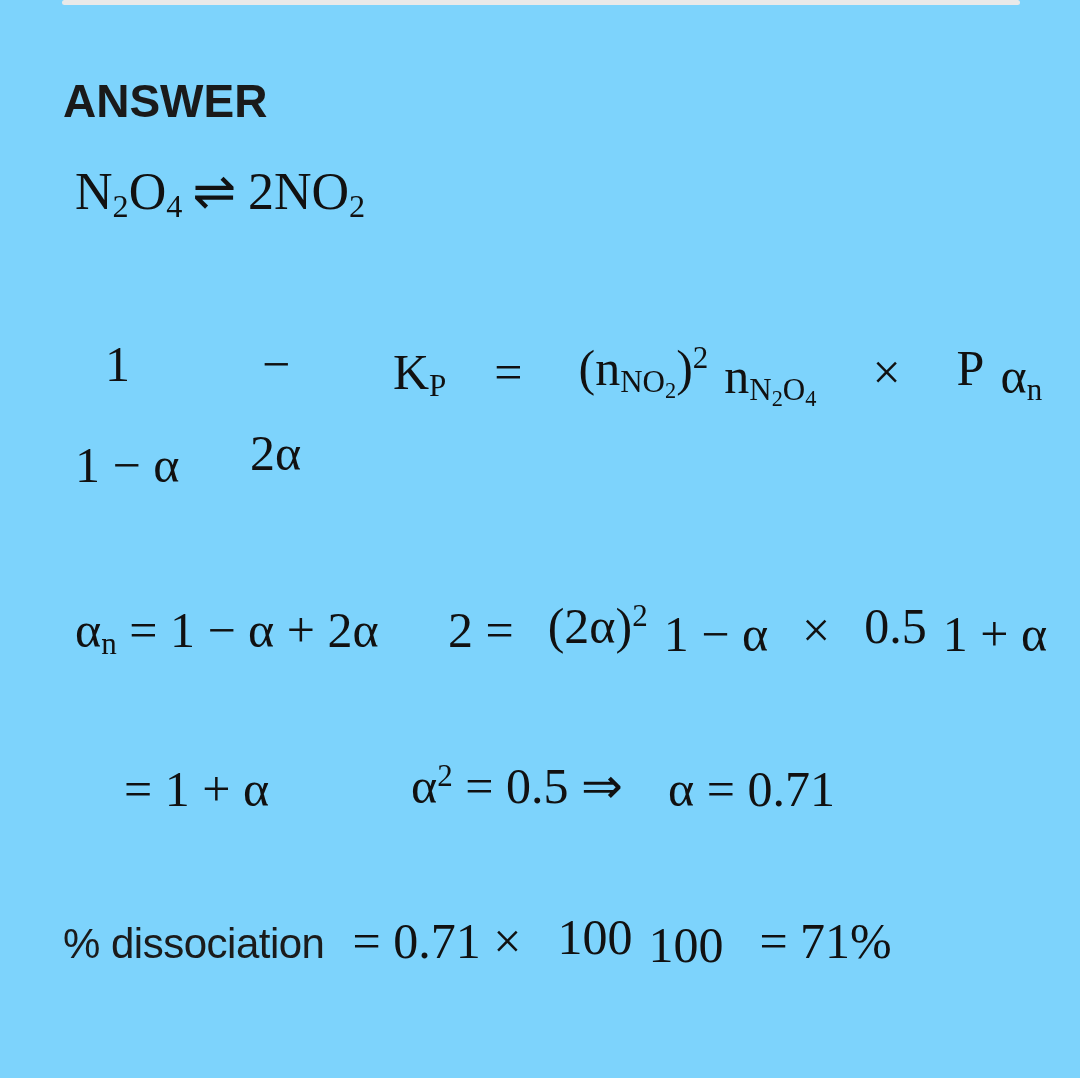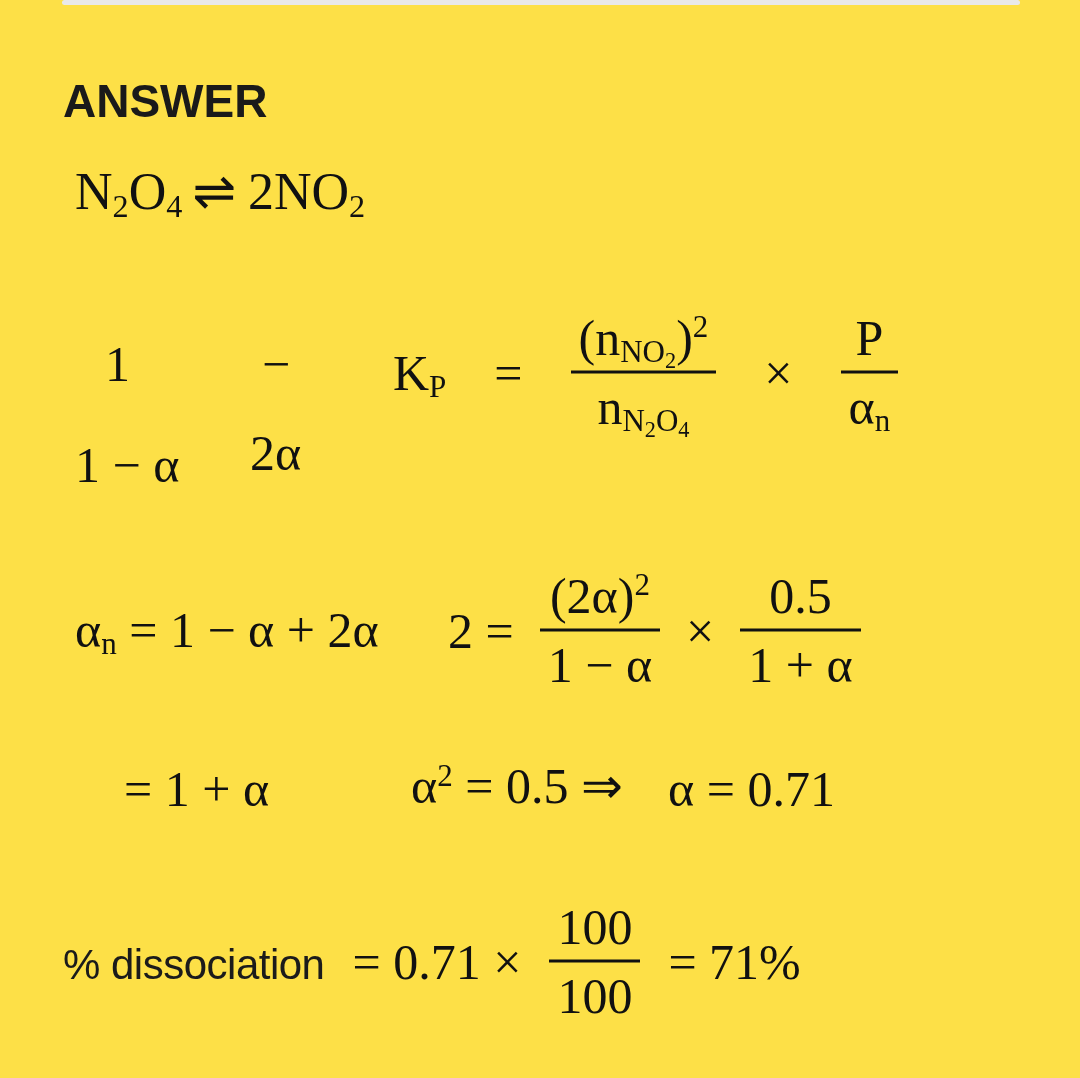--- a/index.html
+++ b/index.html
@@ -1,20 +1,20 @@
 <!DOCTYPE html>
 <html><head>
 <meta charset="utf-8">
 <style>
   * { margin:0; padding:0; box-sizing:border-box; }
   html,body { background:#ffffff; }
   .page {
     position:relative;
     width:1080px; height:1078px;
-    background:#fde047;
+    background:#7dd3fc;
     overflow:hidden;
     font-family:"Liberation Serif", serif;
     color:#111111;
   }
   .top-bar {
     position:absolute; left:62px; top:0; width:958px; height:5px;
     background:#e9e9e9; border-radius:3px;
   }
   .heading {
     position:absolute; left:63px; top:78px;
@@ -33,21 +33,21 @@
   .math sub sub { font-size:0.72em; vertical-align:-0.28em; line-height:0; }
   .math sup { font-size:0.62em; vertical-align:0.55em; line-height:0; }
   .arrow-eq { letter-spacing:2px; padding:0 10px; }
   .abs { position:absolute; }
   .mrow {
     position:absolute; display:flex; align-items:center;
     transform:translateY(-50%);
   }
   .gap16 { column-gap:16px; }
   .gap14 { column-gap:14px; }
-  .frac { display:inline-flex; flex-direction:column; align-items:center; }
+  .frac { display:inline-flex; flex-direction:row; align-items:center; }
   .frac .num { padding:0 8px 8px 8px; white-space:pre; }
   .frac .bar { align-self:stretch; height:3px; background:#111111; }
   .frac .den { padding:8px 8px 0 8px; white-space:pre; }
   .sans-label {
     font-family:"Liberation Sans", sans-serif;
     font-size:42px; line-height:1; color:#1b1b1b;
     letter-spacing:-0.5px; transform:translateY(3px);
     white-space:pre;
   }
 </style>
@@ -98,21 +98,21 @@
       <span class="num">0.5</span>
       <span class="bar"></span>
       <span class="den">1 + α</span>
     </span>
   </div>
 
   <div class="math abs" style="left:112px; top:764px;text-align:center;">= 1 + α</div>
   <div class="math abs" style="left:399px; top:761px;"><span>α</span><sup>2</sup><span> = 0.5 ⇒</span></div>
   <div class="math abs" style="left:656px; top:764px;">α = 0.71</div>
 
-  <div class="mrow gap16" style="left:63px; top:961px;align-items:center;">
+  <div class="mrow gap16" style="left:63px; top:941px;align-items:center;">
     <span class="sans-label">% dissociation</span>
     <span class="math">= 0.71 ×</span>
     <span class="frac math">
       <span class="num">100</span>
       <span class="bar"></span>
       <span class="den">100</span>
     </span>
     <span class="math">= 71%</span>
   </div>
 

